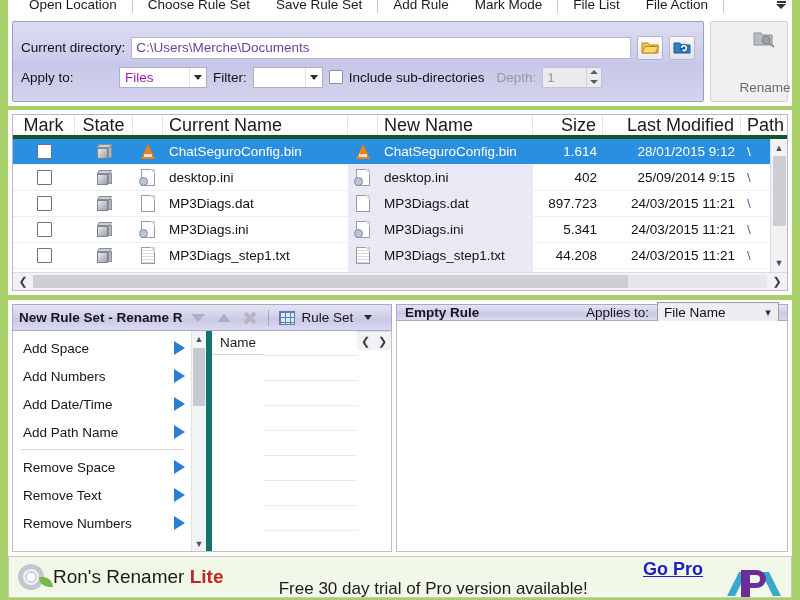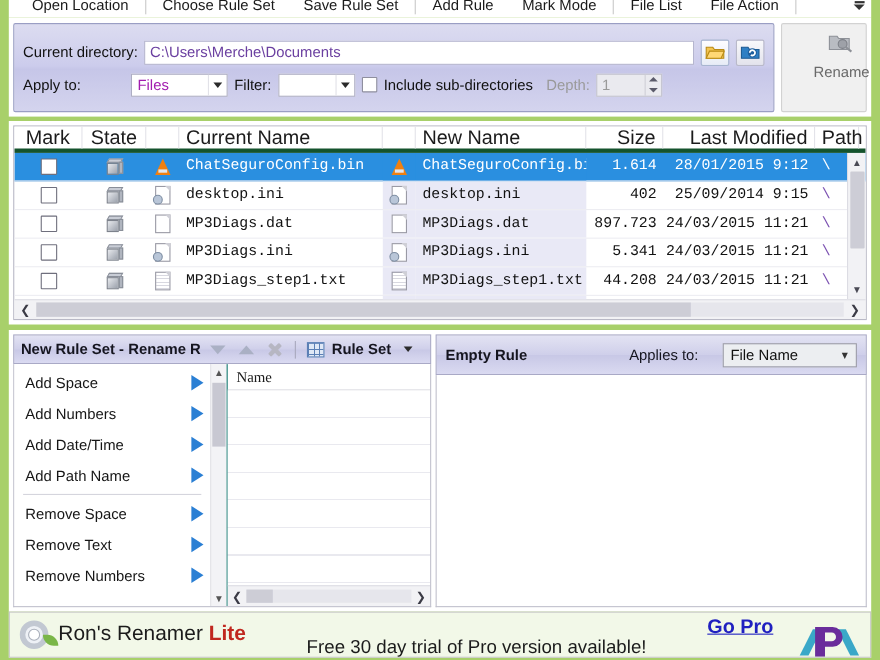--- a/index.html
+++ b/index.html
@@ -61,21 +61,21 @@
     border-radius: 2px;
     padding: 6px 8px;
     display: flex; flex-direction: column; justify-content: center;
     gap: 7px;
   }
   .group-main { flex: 1 1 auto; margin-right: 6px; }
   .group-rename {
     width: 78px;
     background: #f0f0f0;
     border: 1px solid #d2d2d2;
-    align-items: center; justify-content: flex-start;
+    align-items: center; justify-content: space-between;
     gap: 3px;
     padding-left: 40px;
   }
   .row { display: flex; align-items: center; gap: 6px; }
   .lbl { font-size: 13.5px; color: #111; white-space: nowrap; }
   .lbl.dim { color: #9a9a9a; }
 
   .dir-input {
     flex: 1 1 auto;
     height: 22px;
@@ -167,21 +167,21 @@
     white-space: nowrap;
   }
   .ft-body { flex: 1 1 auto; overflow: hidden; position: relative; }
   .ft-row {
     display: flex; height: 26px; align-items: center;
     font-size: 13.5px; color: #111;
     border-bottom: 1px solid #ededf2;
   }
   .ft-row .td {
     height: 100%; display: flex; align-items: center;
-    padding: 0 6px; white-space: nowrap; overflow: hidden; font-family: Liberation Mono, monospace;
+    padding: 0 6px; white-space: nowrap; overflow: hidden;
   }
   .ft-row.sel { background: #2a8fe0; color: #ffffff; }
   .ft-row.sel .td.newname { background: #2a8fe0; }
   .td.newname { background: #e9e9f6; }
   .ft-row.sel .td.path { color: #ffffff; }
   .td.path { color: #7a4fb0; }
 
   
   .c-mark  { width: 62px; justify-content: center; }
   .c-state { width: 58px; justify-content: center; }
@@ -275,21 +275,21 @@
   .xmark:after { transform: rotate(-45deg); }
   .tb-div { width:1px; height:16px; background:#a8a8bd; margin:0 3px; }
   .grid-ico {
     width:16px;height:14px;
     background:
       repeating-linear-gradient(to right, #5b7fb5 0 1px, transparent 1px 5px),
       repeating-linear-gradient(to bottom, #5b7fb5 0 1px, transparent 1px 5px),
       #dfe8f6;
     border:1px solid #5b7fb5;
   }
-  .ruleset-lbl { font-size: 13.5px; font-weight: bold; color:#15151f; }
+  .ruleset-lbl { font-size: 13.5px; font-weight: normal; color:#15151f; }
   .caret-sm { width:0;height:0;border-left:4px solid transparent;border-right:4px solid transparent;border-top:5px solid #2b2b2b;}
 
   .panel-body { flex: 1 1 auto; display: flex; border: 1px solid #c0c0cc; border-top: none; background:#fff; overflow:hidden;}
   .rule-menu {
     width: 178px; background: #ffffff;
     display: flex; flex-direction: column;
     padding-top: 3px;
     position: relative;
   }
   .rule-item {
@@ -303,39 +303,39 @@
   }
   .rule-divider { height: 1px; background: #d5d5dd; margin: 3px 8px; }
 
   .rm-scroll {
     width: 15px; background: #f3f3f6; border-left: 1px solid #e0e0e6;
     display: flex; flex-direction: column; align-items: center;
   }
   .rm-scroll .a { height:15px; width:100%; display:flex;align-items:center;justify-content:center;font-size:9px;color:#555;}
   .rm-scroll .thumb { width: 12px; height: 58px; background: #c8c8d2; margin-top: 2px; }
 
-  .name-grid { flex: 1 1 auto; display: flex; flex-direction: column; background:#fff; border-left:1px solid #0f766e;font-family:Liberation Serif, serif;}
+  .name-grid { flex: 1 1 auto; display: flex; background:#fff; border-left:6px solid #0f766e;}
   .ng-head {
     height: 24px; border-bottom: 1px solid #d7d7de;
     display: flex; align-items: center; padding: 0 8px;
     font-size: 13.5px; color: #1b1b1b;
   }
   .ng-body { flex: 1 1 auto; background:
      repeating-linear-gradient(to bottom, #ffffff 0 24px, #e9e9ef 24px 25px); }
   .ng-hscroll { height: 19px; background:#f2f2f5; border-top:1px solid #dcdce3; display:flex; align-items:center;}
   .ng-hscroll .harrow { width: 17px; text-align:center; font-size:11px; color:#3a3a45;}
   .ng-hscroll .htrack { flex:1 1 auto; height: 12px; background:#e6e6ec; position:relative;}
   .ng-hscroll .hthumb { position:absolute; left:0; top:0; bottom:0; width:16%; background:#cdcdd6;}
 
   .rp-head {
-    height: 37px;
+    height: 17px;
     background: linear-gradient(to bottom,#e3e3f3 0%,#cfcfea 50%,#c8c8e6 52%,#dadaf1 100%);
     border: 1px solid #a9a9c6;
     display: flex; align-items: center; padding: 0 8px;
-    font-size: 13.5px; color: #15151f; gap: 14px;
+    font-size: 13.5px; color: #15151f;
   }
   .rp-head .emptyrule { font-weight: bold; }
   .rp-head .applies { margin-left: auto; margin-right: 8px; font-weight: normal; }
   .combo-applies {
     width: 122px; height: 22px; background: #eceef1;
     border: 1px solid #9b9ba8; display: flex; align-items: center;
     font-size: 13.5px; color: #111; padding-left: 6px;
   }
   .combo-applies .arrow2 {
     margin-left: auto; width: 20px; text-align:center; font-size: 11px; color:#333;

